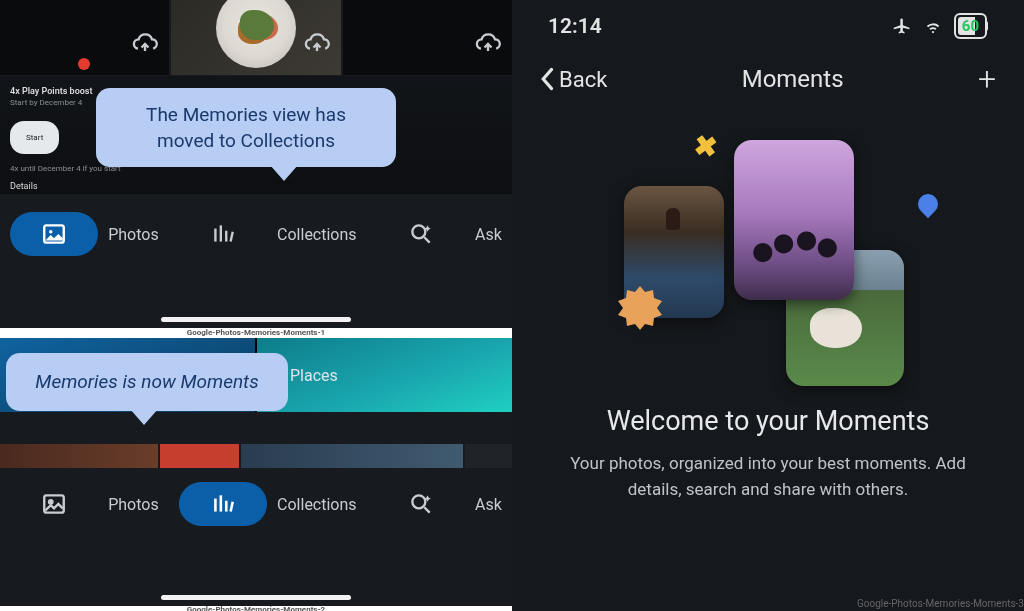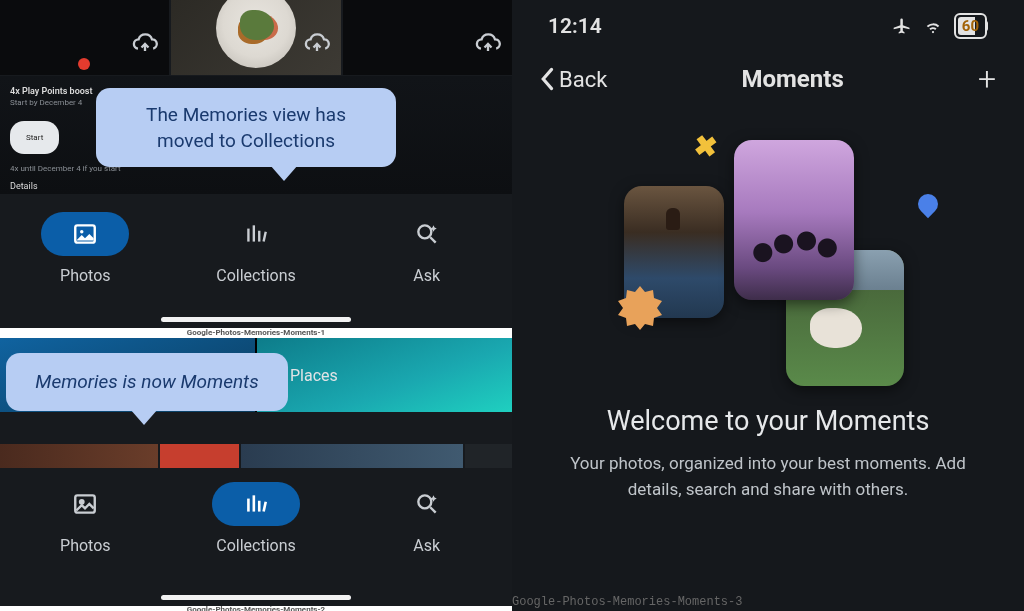--- a/index.html
+++ b/index.html
@@ -132,21 +132,21 @@
     left:0; right:0; bottom:0;
     height: 124px;
     background: #171a1e;
     display:flex;
     justify-content: space-around;
     align-items:flex-start;
     padding-top:8px;
   }
   .panel-bot .nav { height: 138px; padding-top:14px;}
   .nav-item{
-    display:flex; flex-direction:column; align-items:center;
+    display:flex; flex-direction:row; align-items:center;
     gap:10px;
     color:#c9cdd2;
     font-size:16px;
     cursor:pointer;
   }
   .nav-icon-wrap{
     width:88px;height:44px;border-radius:22px;
     display:flex;align-items:center;justify-content:center;
   }
   .nav-icon-wrap.active{ background:#0b5ea8; }
@@ -182,28 +182,28 @@
   }
   .status-right{display:flex;align-items:center;gap:10px;}
   .airplane{width:20px;height:20px;}
   .wifi{width:22px;height:18px;}
   .batt{
     display:flex;align-items:center;gap:2px;
     border:2px solid #e3e3e3;border-radius:6px;padding:2px 4px 2px 2px;
     font-size:15px;font-weight:700;position:relative;
   }
   .batt-fill{position:absolute;left:2px;top:2px;bottom:2px;width:58%;background:#e3e3e3;border-radius:3px 0 0 3px;}
-  .batt-text{position:relative;z-index:1;padding:0 2px 0 4px;color:#a16207;}
+  .batt-text{position:relative;z-index:1;padding:0 2px 0 4px;color:#22c55e;}
   .batt-nub{width:3px;height:10px;background:#e3e3e3;border-radius:0 2px 2px 0;margin-left:-2px;}
   .r-header{
     height:54px;display:flex;align-items:center;justify-content:space-between;
     padding:0 28px;
   }
   .back-group{display:flex;align-items:center;gap:3px;font-size:22px;cursor:pointer;}
-  .r-title{font-size:24px;font-weight:700;}
+  .r-title{font-size:24px;font-weight:400;}
   .plus{font-size:32px;font-weight:300;line-height:1;cursor:pointer;}
   .collage{
     position:relative;flex:0 0 290px;margin-top:6px;
   }
   .squig-x{position:absolute;top:18px;left:182px;color:#f2c13b;font-size:28px;font-weight:900;transform:rotate(8deg);}
   .drop{position:absolute;top:82px;right:86px;width:20px;height:20px;background:#4a80e8;border-radius:50% 50% 50% 0;transform:rotate(-45deg);}
   .card{position:absolute;border-radius:18px;overflow:hidden;box-shadow:0 4px 14px rgba(0,0,0,.5);}
   .card.c1{width:100px;height:132px;top:74px;left:112px;}
   .card.c1 .bg{width:100%;height:100%;background:linear-gradient(180deg,#6a5540 0%,#3a2d22 35%,#2e4a6a 70%,#223850 100%);position:relative;}
   .card.c1 .bg::after{content:"";position:absolute;top:22px;left:42px;width:14px;height:22px;background:#2a1c14;border-radius:6px 6px 3px 3px;}
@@ -220,21 +220,21 @@
   .card.c3 .bg{width:100%;height:100%;background:linear-gradient(180deg,#6c7a5a 0%,#4a6a3c 30%,#5a8a4a 100%);position:relative;}
   .card.c3 .bg::before{content:"";position:absolute;top:0;left:0;right:0;height:40px;background:linear-gradient(180deg,#8aa0b0 0%,#6b8090 100%);}
   .card.c3 .bg::after{content:"";position:absolute;top:58px;left:24px;width:52px;height:40px;background:#e8e2d8;border-radius:40% 50% 48% 46%;}
   .gear-blob{position:absolute;top:170px;left:100px;width:56px;height:56px;z-index:4;}
   .gear-blob svg{display:block;}
   .welcome{
     text-align:center;padding:0 36px;margin-top:3px;
   }
   .welcome h2{font-size:27px;font-weight:400;margin-bottom:14px;color:#e6e8ea;}
   .welcome p{font-size:17px;line-height:1.5;color:#bfc4c9;}
-  .r-foot{position:absolute;bottom:2px;left:0;right:0;text-align:left;font-size:12px;color:#666;font-family:Liberation Mono, monospace;}
+  .r-foot{position:absolute;bottom:2px;left:0;right:0;text-align:right;font-size:10px;color:#666;}
 </style>
 </head>
 <body>
 
 <div class="left-col">
 
   <div class="panel panel-top">
     <div class="pt-grid">
       <div class="pt-cell">
         <span class="cloud-icon">

